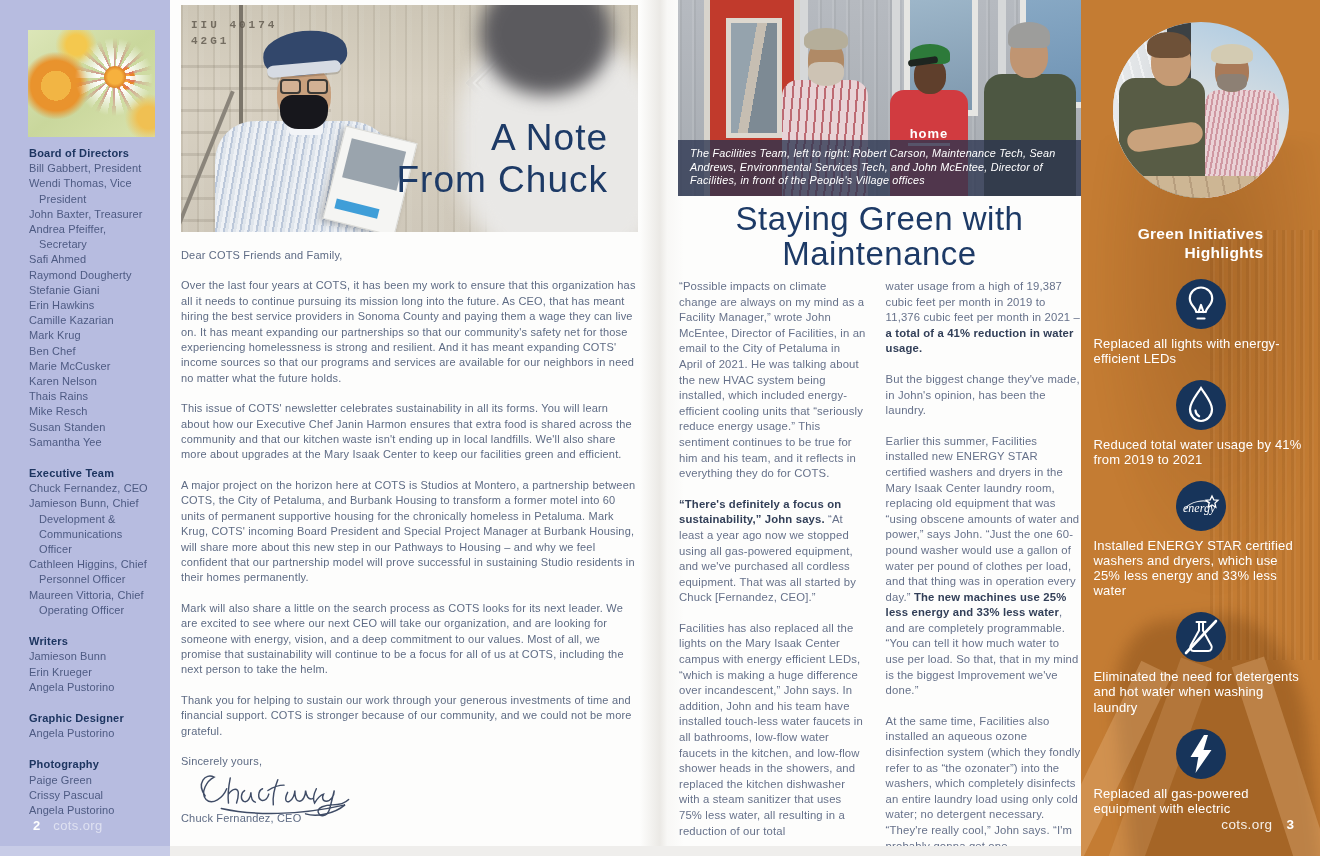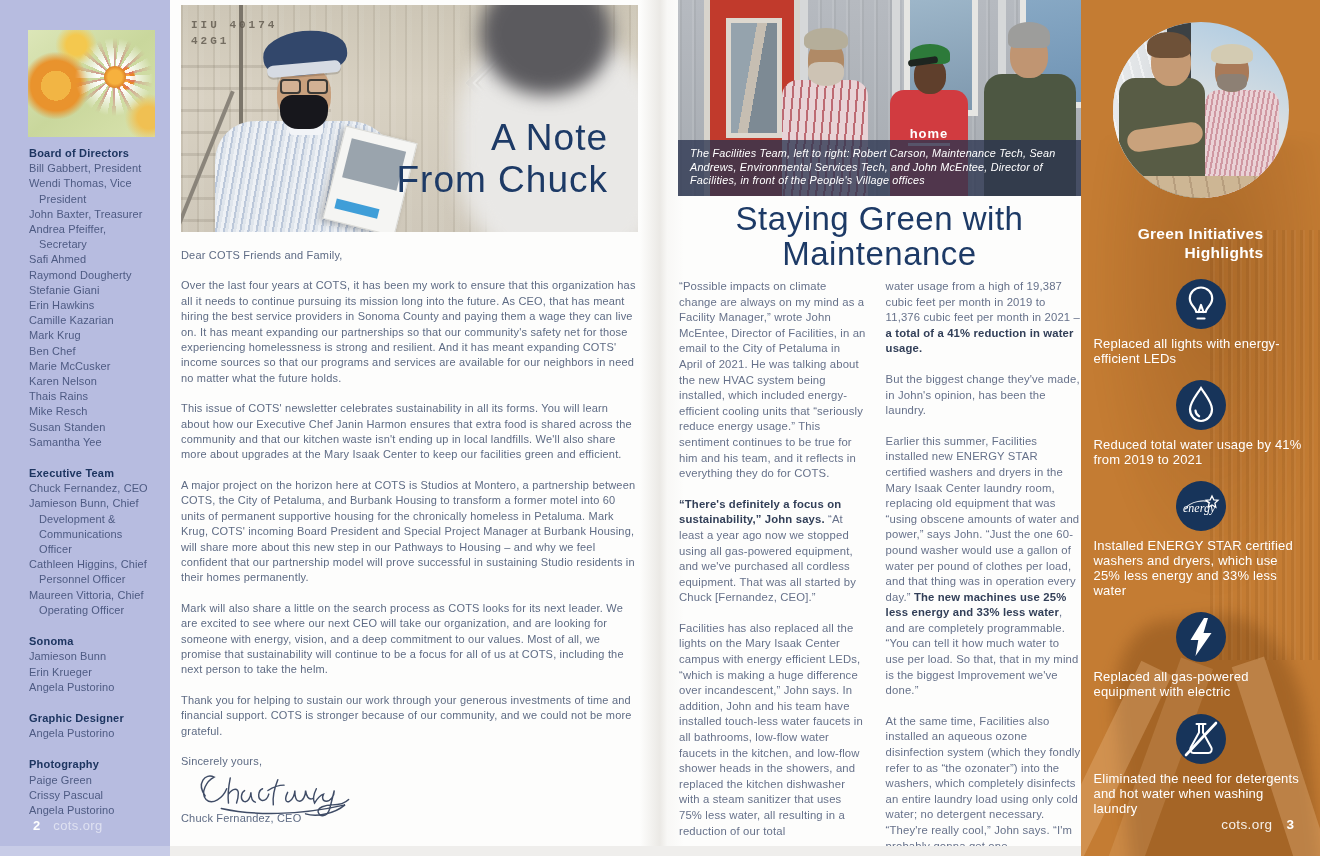--- a/index.html
+++ b/index.html
@@ -212,21 +212,21 @@
           <div class="sb-line">Jamieson Bunn, Chief</div>
           <div class="sb-line indent">Development &amp;</div>
           <div class="sb-line indent">Communications</div>
           <div class="sb-line indent">Officer</div>
           <div class="sb-line">Cathleen Higgins, Chief</div>
           <div class="sb-line indent">Personnel Officer</div>
           <div class="sb-line">Maureen Vittoria, Chief</div>
           <div class="sb-line indent">Operating Officer</div>
         </div>
         <div class="sb-section">
-          <div class="sb-heading">Sonoma</div>
+          <div class="sb-heading">Writers</div>
           <div class="sb-line">Jamieson Bunn</div>
           <div class="sb-line">Erin Krueger</div>
           <div class="sb-line">Angela Pustorino</div>
         </div>
         <div class="sb-section">
           <div class="sb-heading">Graphic Designer</div>
           <div class="sb-line">Angela Pustorino</div>
         </div>
         <div class="sb-section">
           <div class="sb-heading">Photography</div>
@@ -390,36 +390,36 @@
               <svg viewBox="0 0 50 50">
                 <path d="M9 28C14 20 30 18 34 22" fill="none" stroke="#fff" stroke-width="1.2" opacity=".85"></path>
                 <text x="7" y="31" font-family="Liberation Serif, serif" font-style="italic" font-size="12" fill="#fff">energy</text>
                 <path d="M36 15l1.8 3.8 4.2.4-3.1 2.9.9 4.1-3.8-2.2-3.8 2.2.9-4.1-3.1-2.9 4.2-.4z" fill="none" stroke="#fff" stroke-width="1.3"></path>
               </svg>
             </div>
             <div class="init-label">Installed ENERGY STAR certified washers and dryers, which use 25% less energy and 33% less water</div>
           </div>
           <div class="init-item">
             <div class="init-circle">
-              <svg viewBox="0 0 50 50">
-                <path d="M28 6L14.5 28h7.8L19.5 44 35.5 21h-8L32 6z" fill="#fff"></path>
-              </svg>
-            </div>
-            <div class="init-label">Replaced all gas-powered equipment with electric</div>
-          </div>
-          <div class="init-item">
-            <div class="init-circle">
               <svg viewBox="0 0 50 50" fill="none" stroke="#fff" stroke-width="2" stroke-linecap="round" stroke-linejoin="round">
                 <path d="M20.5 10h9"></path>
                 <path d="M23 10v8.5L14.6 33.8c-1.2 2.3.4 5.2 3 5.2h14.8c2.6 0 4.2-2.9 3-5.2L27 18.5V10"></path>
                 <path d="M10 41L40 9" stroke-width="2.6"></path>
               </svg>
             </div>
             <div class="init-label">Eliminated the need for detergents and hot water when washing laundry</div>
           </div>
+          <div class="init-item">
+            <div class="init-circle">
+              <svg viewBox="0 0 50 50">
+                <path d="M28 6L14.5 28h7.8L19.5 44 35.5 21h-8L32 6z" fill="#fff"></path>
+              </svg>
+            </div>
+            <div class="init-label">Replaced all gas-powered equipment with electric</div>
+          </div>
         </div>
     </div>
     <div class="os-footer">
       <span class="site">cots.org</span><span class="pg">3</span>
     </div>
   </aside>
 
   <div class="bottom-strip"></div>
   <div class="bottom-strip-lav"></div>
 </div>

